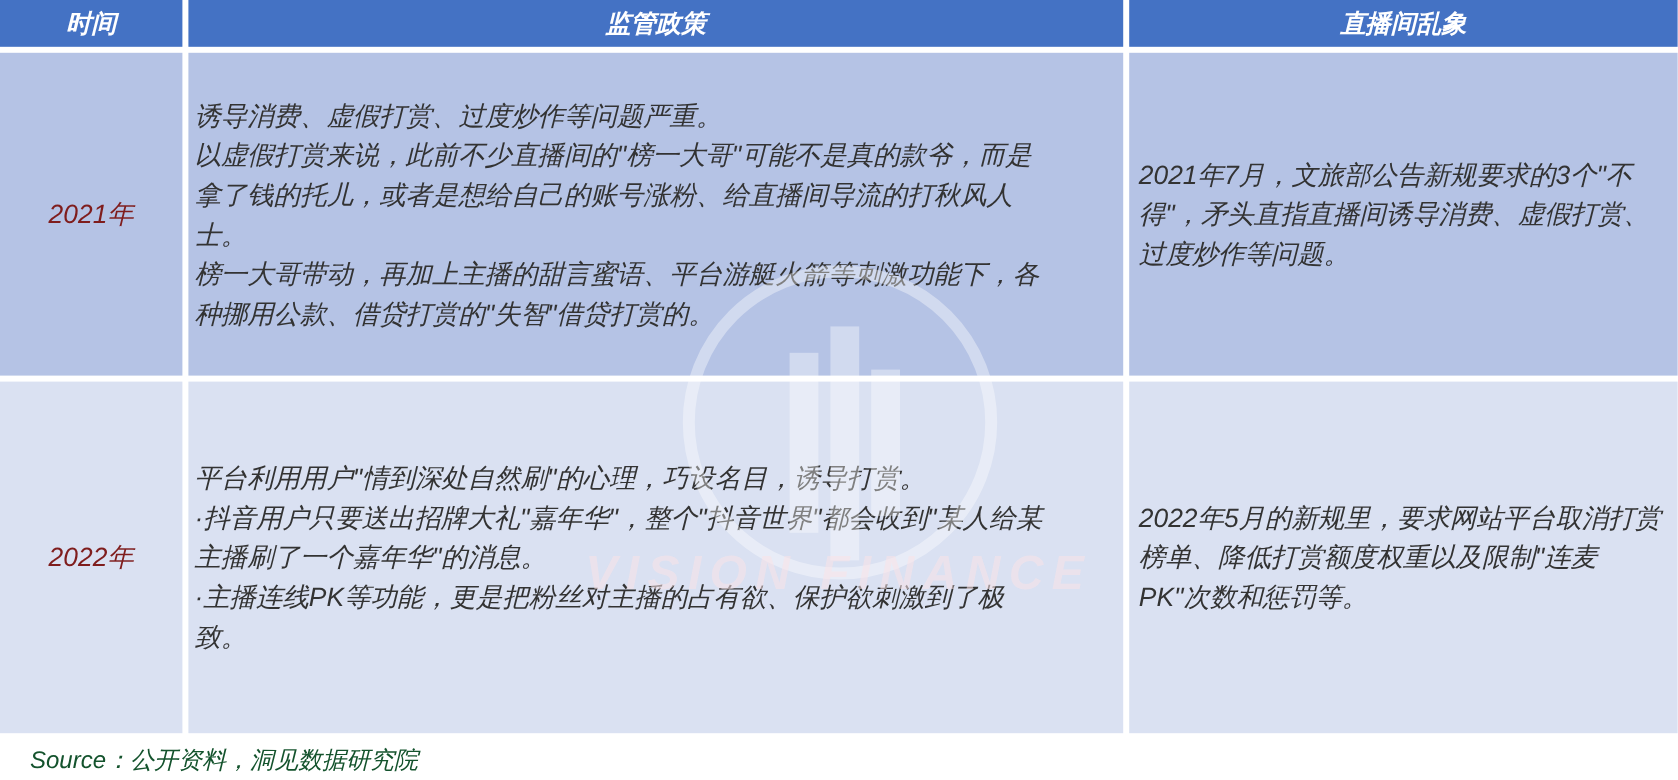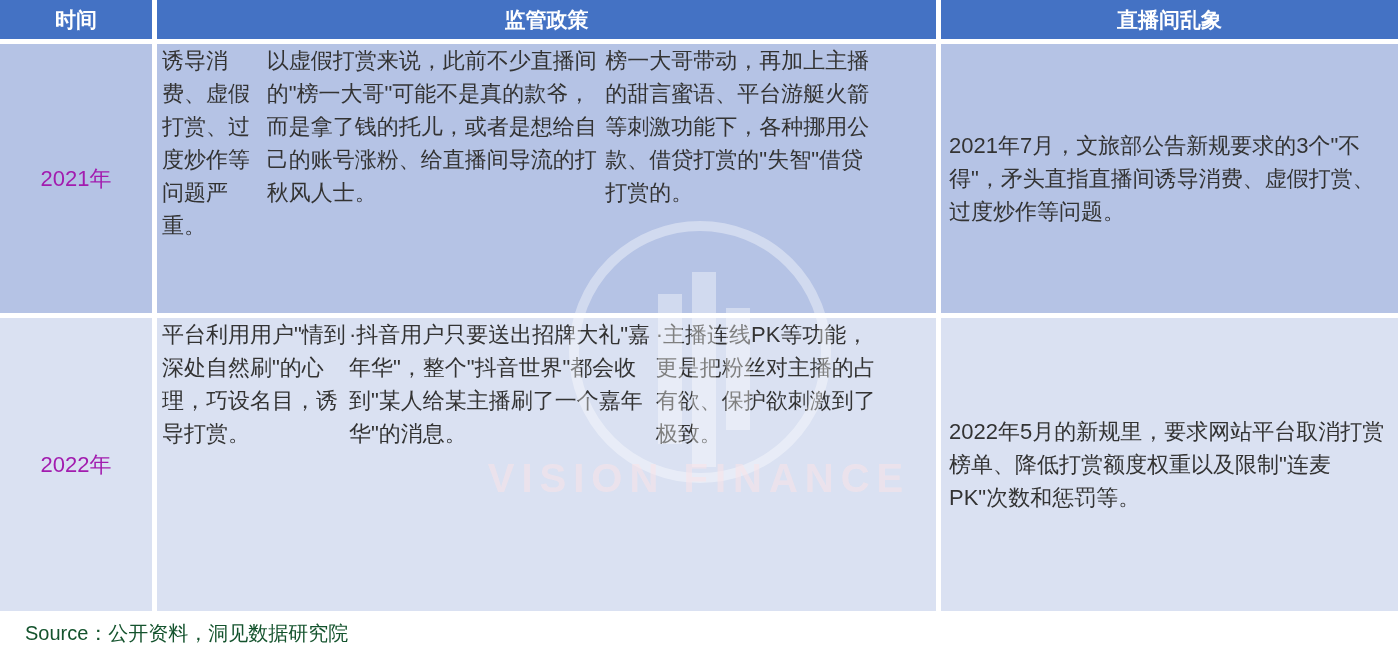--- a/index.html
+++ b/index.html
@@ -2,21 +2,21 @@
 <html><head>
 <meta charset="utf-8">
 <style>
   * { margin: 0; padding: 0; box-sizing: border-box; }
   html, body { background: #ffffff; }
   body {
     width: 1398px; height: 650px;
     font-family: "Liberation Sans", "DejaVu Sans", sans-serif;
     position: relative; overflow: hidden;
   }
-  .page { position: relative; width: 1398px; height: 468px; }
+  .page { position: relative; width: 1398px; height: 468px; font-style: italic; }
 
   .grid-table {
     display: grid;
     grid-template-columns: 152px 779px 457px;
     grid-template-rows: 39px 269px 293px;
     gap: 5px;
     width: 1398px;
     background: #ffffff;
   }
   .cell { display: flex; align-items: center; }
@@ -25,24 +25,24 @@
     color: #ffffff;
     font-weight: bold;
     font-size: 21px;
     justify-content: center;
   }
   .r1 { background: #B5C3E5; }
   .r2 { background: #DAE1F2; }
   .time-cell {
     justify-content: center;
     font-size: 22px;
-    color: #a21caf;
+    color: #7f1d1d;
   }
   .chaos-cell {
-    flex-direction: row;
+    flex-direction: column;
     justify-content: center;
     align-items: flex-start;
     padding: 0 60px 0 5px;
     font-size: 22px;
     line-height: 33px;
     color: #333333;
   }
   .policy-cell {
     padding: 0 8px;
     font-size: 22px;

